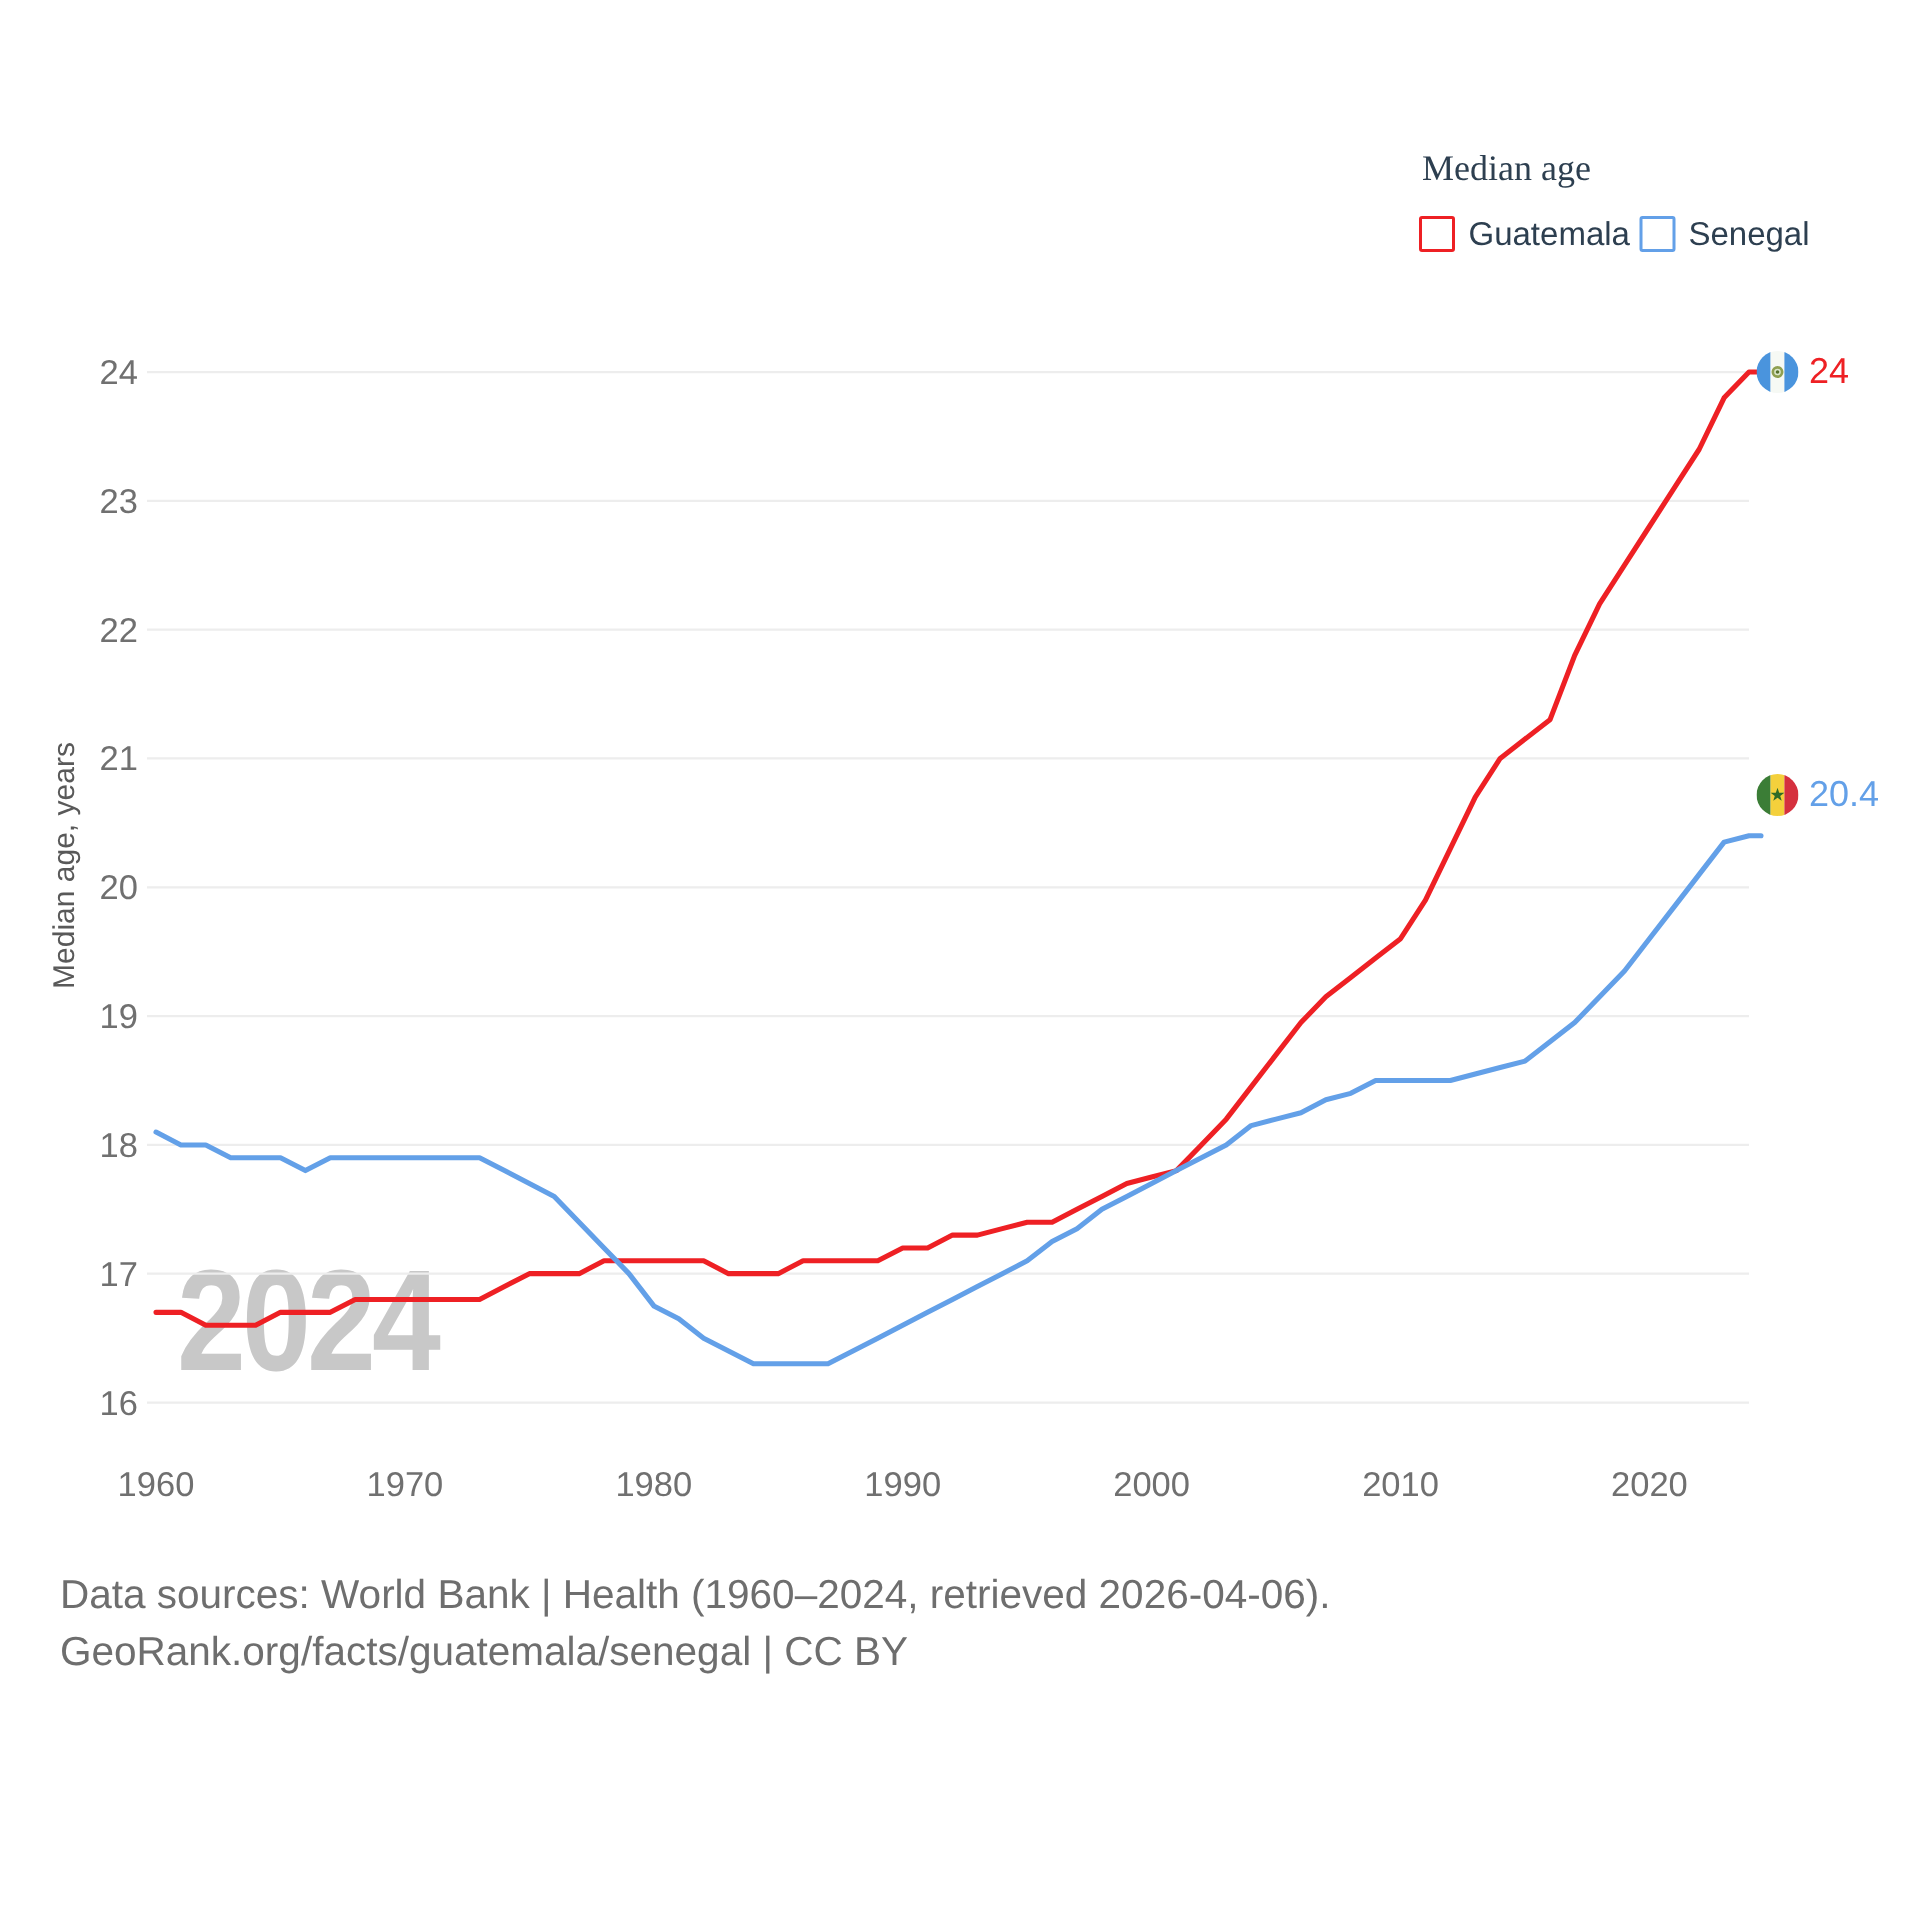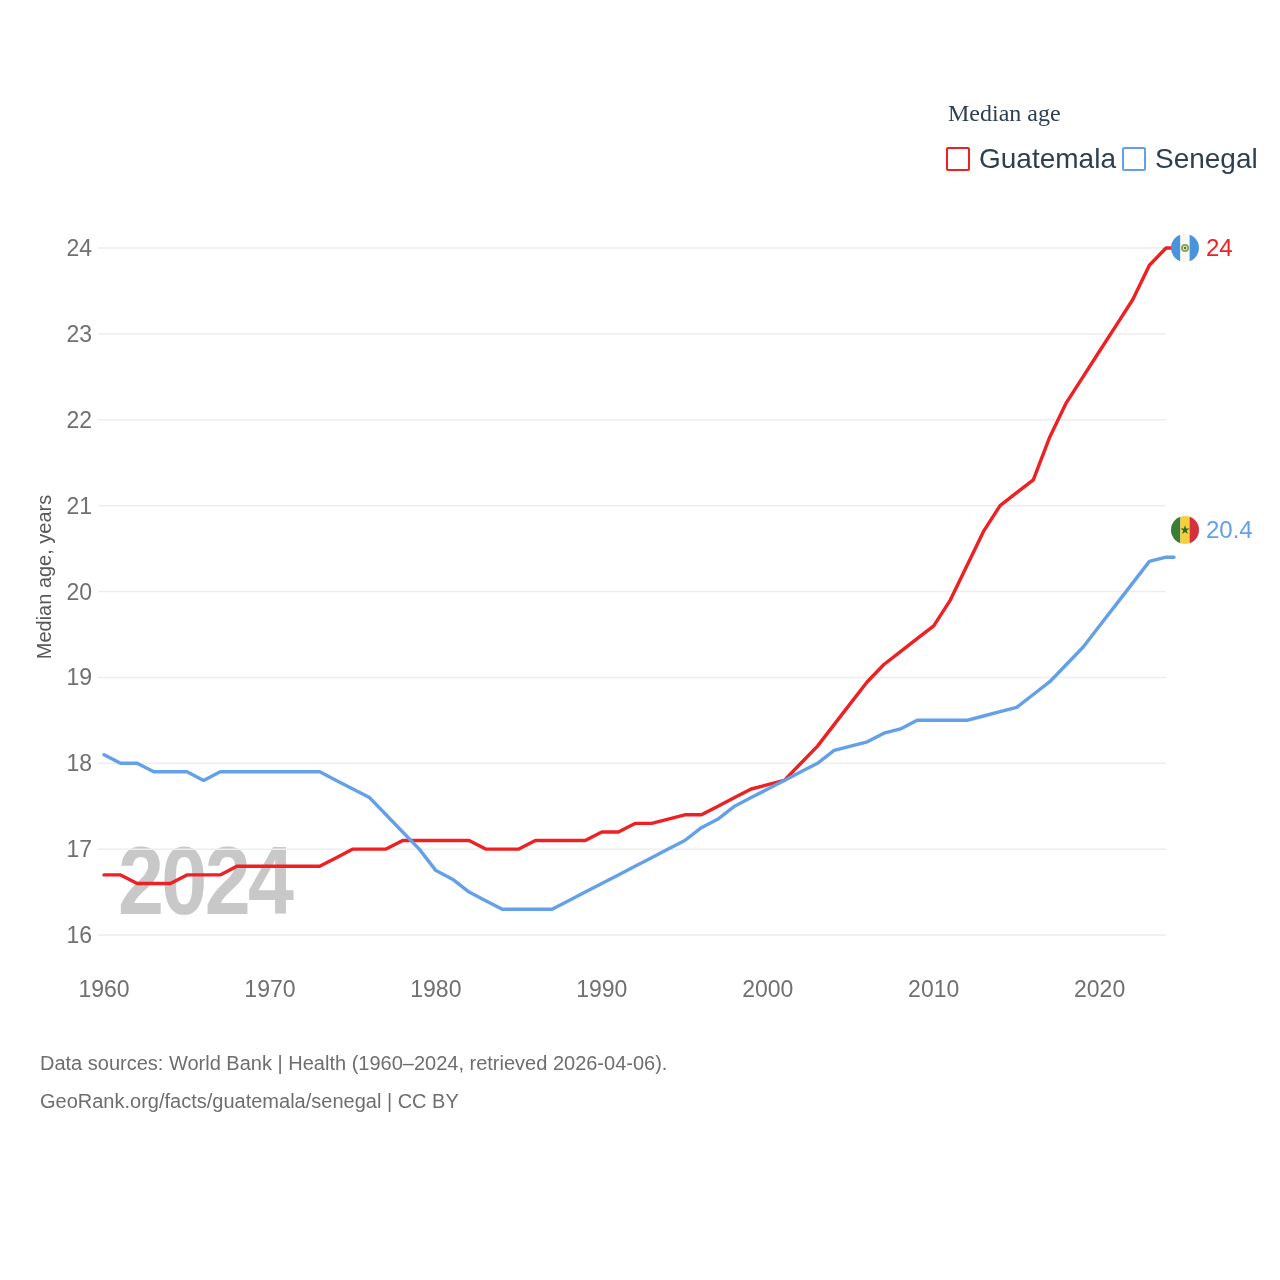--- a/index.html
+++ b/index.html
@@ -13,31 +13,31 @@
     color:#c8c8c8;transform:scaleX(0.86);transform-origin:left top;
     user-select:none;
   }
   #chart-svg{position:absolute;left:0;top:0;z-index:1;}
   .overlay{position:absolute;z-index:2;}
   #legend{left:946px;top:100px;}
   #legend-title{font-size:24px;color:#2d3f50;margin:0 0 16px 2px;font-family:Liberation Serif, serif;}
   .legend-row{display:flex;align-items:center;}
   .legend-item{display:flex;align-items:center;cursor:pointer;}
   .legend-swatch{width:20px;height:20px;border-radius:2px;background:#fff;margin-right:9px;}
-  .legend-label{font-size:28px;color:#2d3f50;}
+  .legend-label{font-size:22px;color:#2d3f50;}
   #legend-item-senegal{margin-left:6px;}
   #y-axis-title{
     position:absolute;left:44px;top:577px;z-index:2;white-space:nowrap;
     transform:translate(-50%,-50%) rotate(-90deg);
     font-size:20px;color:#595959;
   }
   .end-label{position:absolute;left:1171px;height:28px;display:flex;align-items:center;z-index:2;}
   .end-value{font-size:24px;margin-left:7px;line-height:28px;}
   .flag{width:28px;height:28px;display:block;}
-  #footer{position:absolute;left:40px;top:1044px;z-index:2;color:#6e6e6e;font-size:20px;line-height:38px;}
+  #footer{position:absolute;left:40px;top:1044px;z-index:2;color:#6e6e6e;font-size:27px;line-height:38px;}
 </style>
 </head>
 <body>
 
 <div id="watermark">2024</div>
 
 <svg id="chart-svg" width="1280" height="1280">
     <line x1="98" y1="935" x2="1166" y2="935" stroke="#ededed" stroke-width="1.5"></line>
     <text x="92" y="943" text-anchor="end" font-size="23" fill="#707070">16</text>
     <line x1="98" y1="849.125" x2="1166" y2="849.125" stroke="#ededed" stroke-width="1.5"></line>

